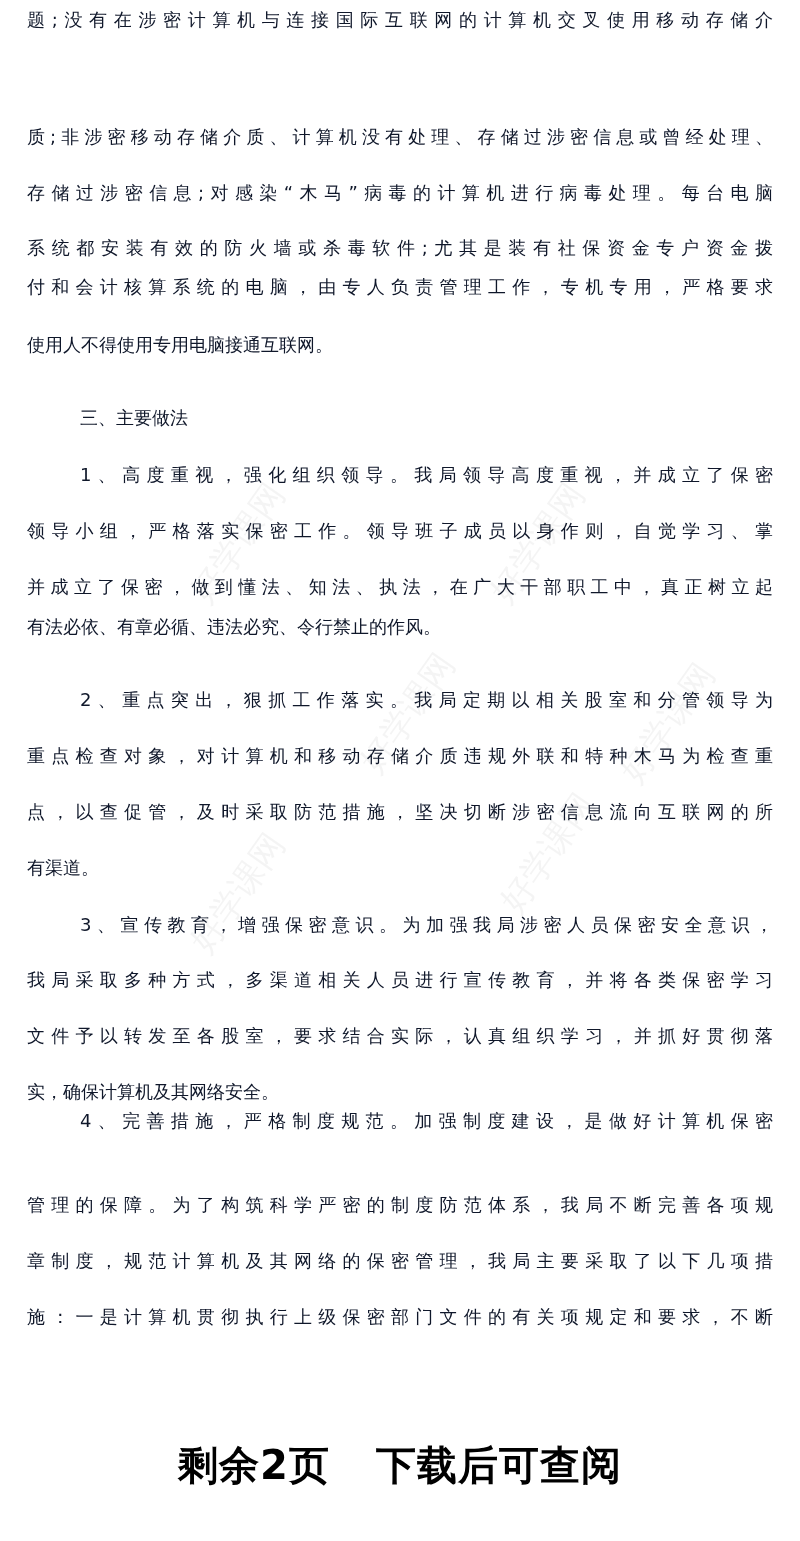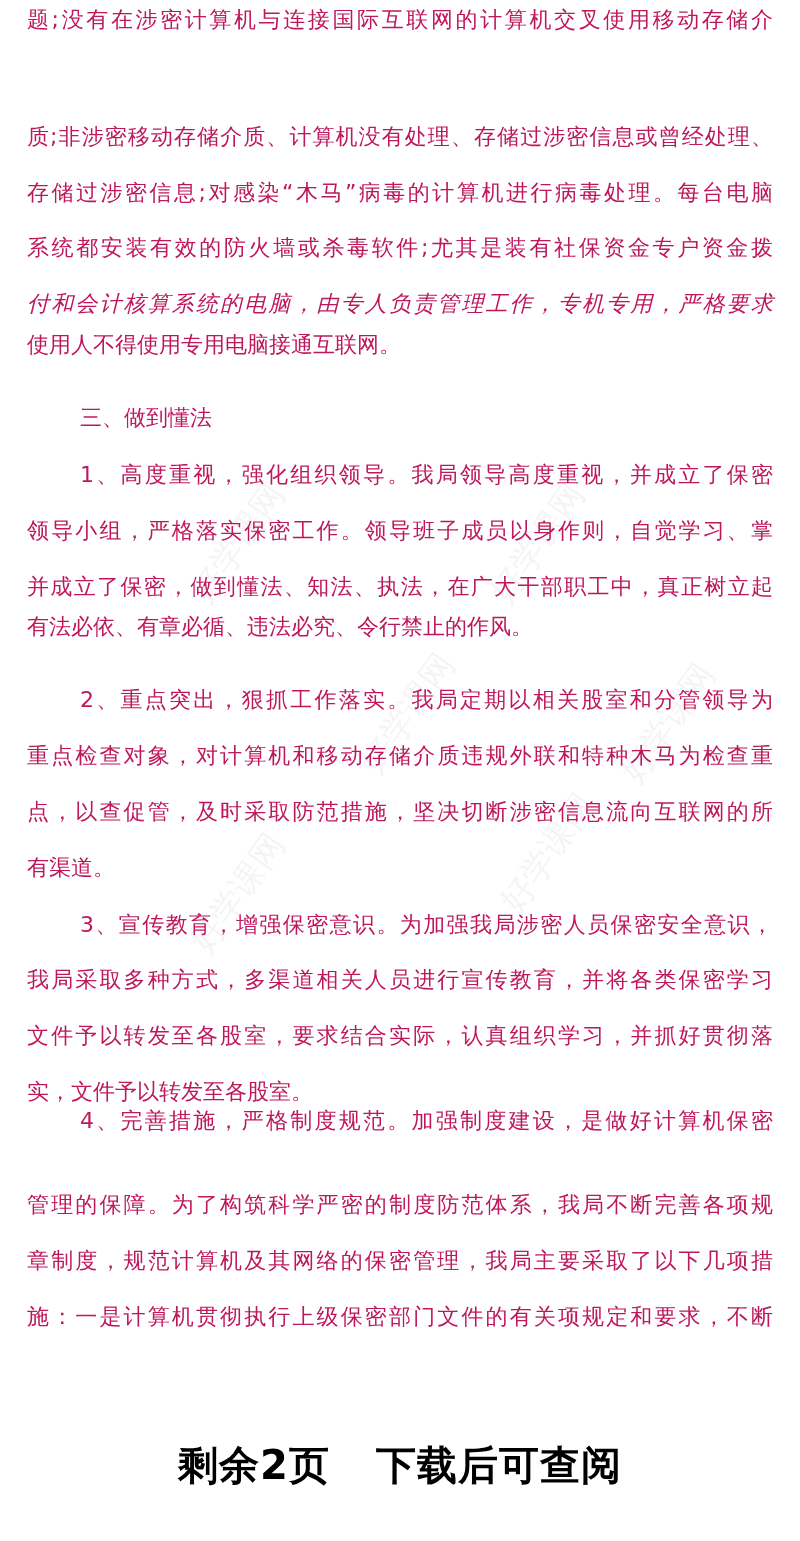--- a/index.html
+++ b/index.html
@@ -18,28 +18,28 @@
     .page {
       position: absolute;
       left: 0; top: 0;
       width: 800px;
       height: 1541px;
     }
     .line {
       position: absolute;
       left: 27px;
       width: 746px;
-      font-size: 22px;
+      font-size: 18px;
       line-height: 30px;
       height: 30px;
       white-space: nowrap;
       text-align: justify;
       text-align-last: justify;
       letter-spacing: 0;
-      color: #be185d;
+      color: #0f172a;
     }
     .line.last {
       text-align-last: left;
     }
     .line.indent {
       left: 80px;
       width: 693px;
     }
     .watermark {
       position: absolute;
@@ -82,35 +82,35 @@
       <div class="watermark" style="left: 170px; top: 870px;">好学课网</div>
       <div class="watermark" style="left: 480px; top: 830px;">好学课网</div>
       <div class="watermark" style="left: 600px; top: 700px;">好学课网</div>
     </div>
 
   <div id="lines">
       <div class="line" style="top: 5px;">题;没有在涉密计算机与连接国际互联网的计算机交叉使用移动存储介</div>
       <div class="line" style="top: 122px;">质;非涉密移动存储介质、计算机没有处理、存储过涉密信息或曾经处理、</div>
       <div class="line" style="top: 178px;">存储过涉密信息;对感染“木马”病毒的计算机进行病毒处理。每台电脑</div>
       <div class="line" style="top: 233px;">系统都安装有效的防火墙或杀毒软件;尤其是装有社保资金专户资金拨</div>
-      <div class="line" style="top: 289px; font-style: italic;">付和会计核算系统的电脑，由专人负责管理工作，专机专用，严格要求</div>
+      <div class="line" style="top: 272px;">付和会计核算系统的电脑，由专人负责管理工作，专机专用，严格要求</div>
       <div class="line last" style="top: 330px;">使用人不得使用专用电脑接通互联网。</div>
-      <div class="line indent last" style="top: 403px;">三、做到懂法</div>
+      <div class="line indent last" style="top: 403px;">三、主要做法</div>
       <div class="line indent" style="top: 460px;">1、高度重视，强化组织领导。我局领导高度重视，并成立了保密</div>
       <div class="line" style="top: 516px;">领导小组，严格落实保密工作。领导班子成员以身作则，自觉学习、掌</div>
       <div class="line" style="top: 572px;">并成立了保密，做到懂法、知法、执法，在广大干部职工中，真正树立起</div>
       <div class="line last" style="top: 612px;">有法必依、有章必循、违法必究、令行禁止的作风。</div>
       <div class="line indent" style="top: 685px;">2、重点突出，狠抓工作落实。我局定期以相关股室和分管领导为</div>
       <div class="line" style="top: 741px;">重点检查对象，对计算机和移动存储介质违规外联和特种木马为检查重</div>
       <div class="line" style="top: 797px;">点，以查促管，及时采取防范措施，坚决切断涉密信息流向互联网的所</div>
       <div class="line last" style="top: 853px;">有渠道。</div>
       <div class="line indent" style="top: 910px;">3、宣传教育，增强保密意识。为加强我局涉密人员保密安全意识，</div>
       <div class="line" style="top: 965px;">我局采取多种方式，多渠道相关人员进行宣传教育，并将各类保密学习</div>
       <div class="line" style="top: 1021px;">文件予以转发至各股室，要求结合实际，认真组织学习，并抓好贯彻落</div>
-      <div class="line last" style="top: 1077px;">实，文件予以转发至各股室。</div>
+      <div class="line last" style="top: 1077px;">实，确保计算机及其网络安全。</div>
       <div class="line indent" style="top: 1106px;">4、完善措施，严格制度规范。加强制度建设，是做好计算机保密</div>
       <div class="line" style="top: 1190px;">管理的保障。为了构筑科学严密的制度防范体系，我局不断完善各项规</div>
       <div class="line" style="top: 1246px;">章制度，规范计算机及其网络的保密管理，我局主要采取了以下几项措</div>
       <div class="line" style="top: 1302px;">施：一是计算机贯彻执行上级保密部门文件的有关项规定和要求，不断</div>
     </div>
 
   <div class="banner">
     <span>剩余2页</span><span class="gap"></span><span>下载后可查阅</span>
   </div>
 </div>

